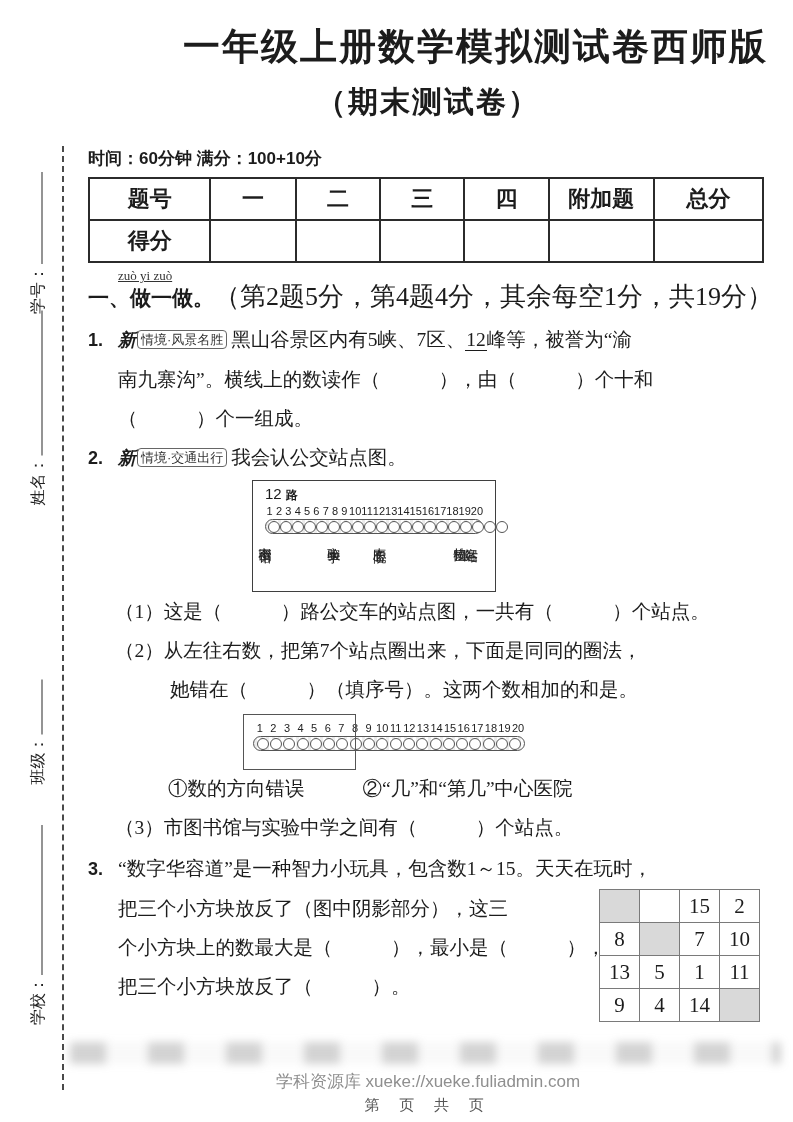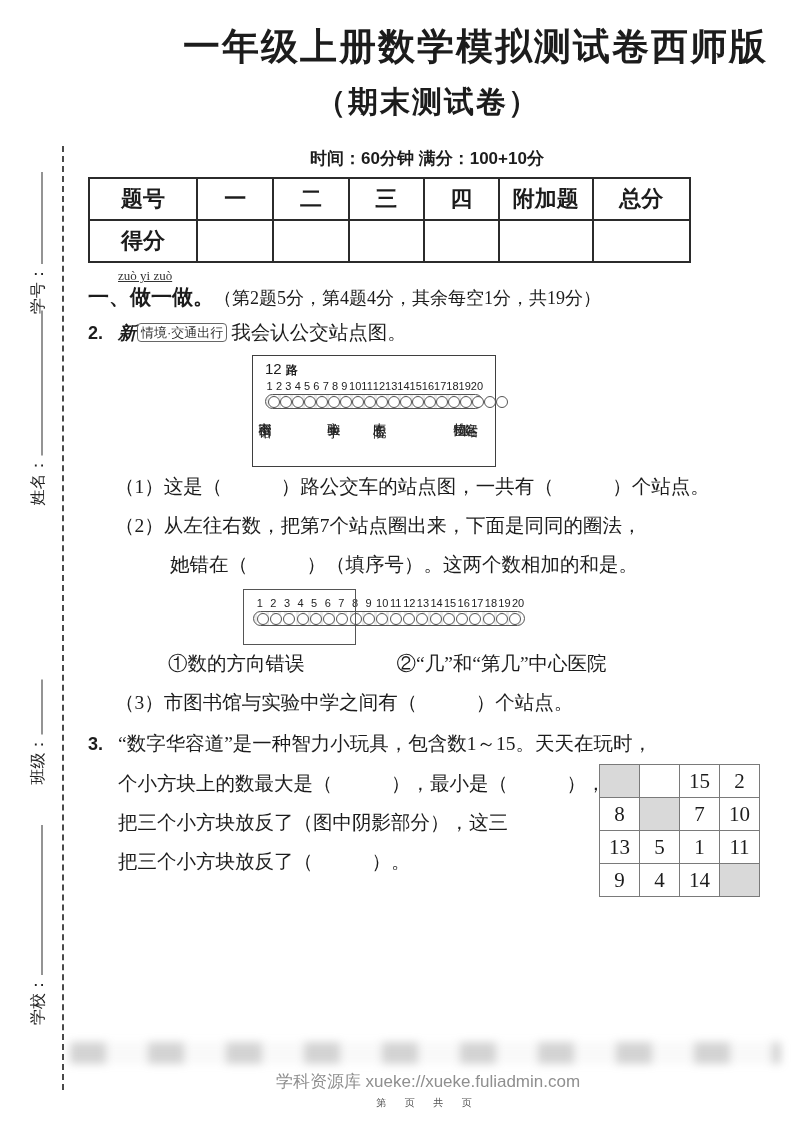--- a/index.html
+++ b/index.html
@@ -28,34 +28,34 @@
   .title {
     font-family:"Liberation Sans", sans-serif; font-weight:bold;
     font-size:37px; text-align:right; margin-top:22px; letter-spacing:2px;
   }
   .subtitle {
     font-family:"Liberation Sans", sans-serif; font-weight:bold;
     font-size:30px; text-align:center; margin-top:10px; letter-spacing:2px;
   }
   .meta {
     font-family:"Liberation Sans", sans-serif; font-weight:bold;
-    font-size:17px; text-align:center; margin-top:24px; padding-right:2px;
-  }
-  
-  table.score { border-collapse:collapse; width:603px; margin-top:7px; table-layout:fixed; }
+    font-size:17px; text-align:left; margin-top:24px; padding-right:2px;
+  }
+  
+  table.score { border-collapse:collapse; width:676px; margin-top:7px; table-layout:fixed; }
   table.score td {
     border:2px solid #2b2b2b; height:42px; text-align:center;
     font-family:"Liberation Sans", sans-serif; font-weight:bold; font-size:22px;
   }
   
   .sec { margin-top:6px; }
   .pinyin { margin-left:30px; font-size:13px; color:#333; line-height:14px;text-decoration:underline; }
   .sec-line { white-space:nowrap; line-height:28px; }
   .sec-title { font-weight:bold; font-size:21px; font-family:"Liberation Sans", sans-serif;text-align:right; }
-  .sec-note { font-size:18px; }
+  .sec-note { font-size:26px; }
   
   .qline { font-size:19.5px; line-height:39px; white-space:nowrap; }
   .q-num {
     display:inline-block; width:30px; font-family:"Liberation Sans", sans-serif;
     font-size:18px; font-weight:bold;
   }
   .indent { padding-left:30px; }
   .sub-indent { padding-left:27px; }
   .sub-indent2 { padding-left:82px; }
   .u-num { border-bottom:1.5px solid #1c1c1c; padding:0 1px; }
@@ -94,37 +94,37 @@
     writing-mode:vertical-rl; text-orientation:upright;
     font-size:13px; line-height:15px; letter-spacing:1px; color:#222;
   }
   
   .strip2-wrap { position:relative; margin-left:165px; margin-top:12px; width:272px; height:48px; }
   .wrong-box {
     position:absolute; left:-10px; top:-7px; width:calc(35% + 18px); height:56px;
     border:1.5px solid #555; z-index:3;
   }
   
-  .opts { display:flex; margin-left:80px; gap:92px; }
+  .opts { display:flex; margin-left:80px; gap:58px; }
   .q3 { position:relative; margin-top:2px; }
   .puzzle { position:absolute; right:8px; top:40px; border-collapse:collapse; background:#fff; }
   .puzzle td {
     width:40px; height:33px; border:1.5px solid #7a7a7a; text-align:center;
     font-size:21px; font-family:"Liberation Serif", serif;
   }
   .puzzle td.shaded { background:#d9d9d9; }
   
   .faint-band {
     position:absolute; left:70px; right:12px; top:1042px; height:22px; z-index:1;
     background:repeating-linear-gradient(90deg, rgba(110,110,110,.30) 0 36px, rgba(150,150,150,.06) 36px 78px);
     filter:blur(4px); border-radius:3px;
   }
   .footer { position:absolute; left:88px; width:680px; top:1070px; text-align:center; z-index:2; }
   .footer-src { font-family:"Liberation Sans", sans-serif; font-size:17px; color:#8f8f8f; }
-  .footer-page { margin-top:3px; font-size:10px; color:#555; letter-spacing:8px; }
+  .footer-page { margin-top:3px; font-size:15px; color:#555; letter-spacing:8px; }
 </style>
 </head>
 <body>
 
 <div class="page">
 
   <div class="fold-line"></div>
 
   <div class="side-field" style="left:38px; top:243px;">
     <span>学号：</span><span class="blank blank-90"></span>
@@ -179,20 +179,27 @@
       </tbody>
     </table>
 
     <div class="sec">
       <div class="pinyin">zuò yi zuò</div>
       <div class="sec-line">
         <span class="sec-title">一、做一做。</span><span class="sec-note">（第2题5分，第4题4分，其余每空1分，共19分）</span>
       </div>
     </div>
 
+    <div class="q1" style="margin-top:6px;">
+      <div class="qline">
+        <span class="q-num">1.</span><span class="badge-new">新</span><span class="badge-box">情境·风景名胜</span><span>黑山谷景区内有5峡、7区、</span><span class="u-num">12</span><span>峰等，被誉为“渝</span>
+      </div>
+      <div class="qline indent">南九寨沟”。横线上的数读作（　　　），由（　　　）个十和</div>
+      <div class="qline indent">（　　　）个一组成。</div>
+    </div>
 
     <div class="q2">
       <div class="qline">
         <span class="q-num">2.</span><span class="badge-new">新</span><span class="badge-box">情境·交通出行</span><span>我会认公交站点图。</span>
       </div>
 
       <div class="bus-box">
         <div class="route">
           <span>12</span> <span class="suffix">路</span>
         </div>
@@ -309,22 +316,22 @@
         <span class="qline">①数的方向错误</span>
         <span class="qline">②“几”和“第几”中心医院</span>
       </div>
       <div class="qline sub-indent">（3）市图书馆与实验中学之间有（　　　）个站点。</div>
     </div>
 
     <div class="q3">
       <div class="qline">
         <span class="q-num">3.</span><span>“数字华容道”是一种智力小玩具，包含数1～15。天天在玩时，</span>
       </div>
+      <div class="qline indent">把三个小方块放反了（图中阴影部分），这三</div>
       <div class="qline indent">个小方块上的数最大是（　　　），最小是（　　　），</div>
-      <div class="qline indent">把三个小方块放反了（图中阴影部分），这三</div>
       <div class="qline indent">把三个小方块放反了（　　　）。</div>
       <table class="puzzle">
         <tbody>
             <tr>
               <td class="shaded"></td>
               <td></td>
               <td>15</td>
               <td>2</td>
             </tr>
             <tr>

